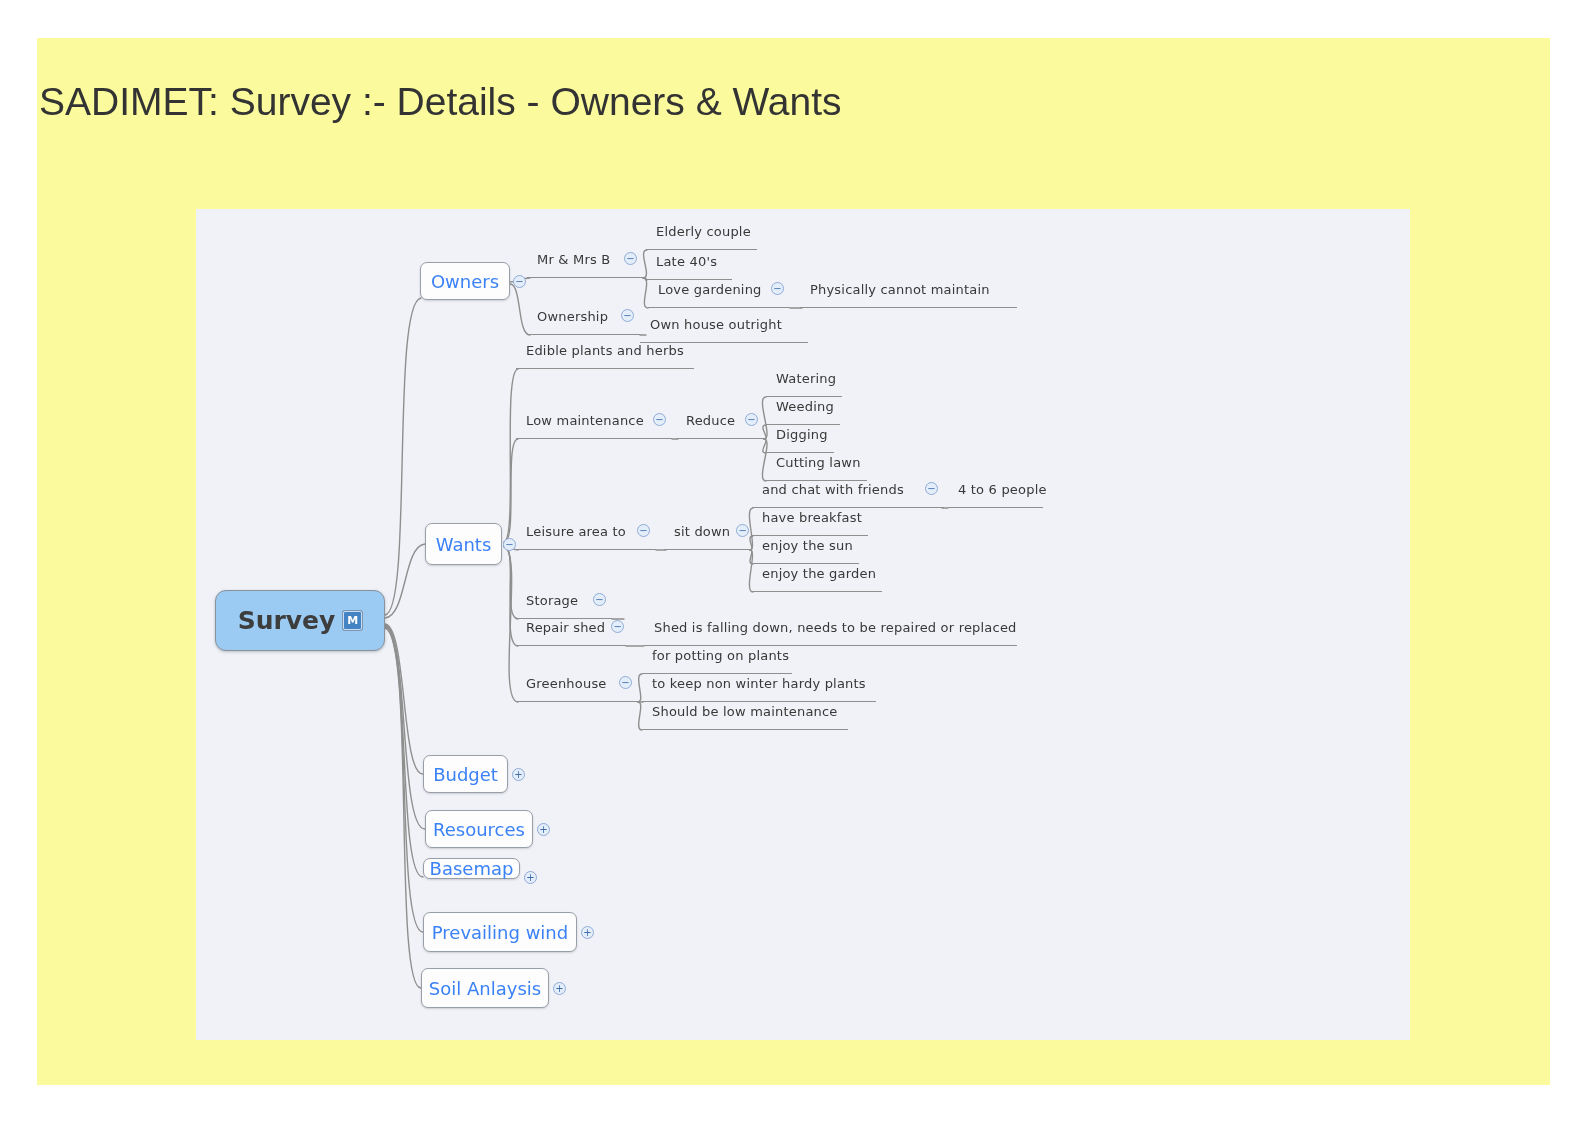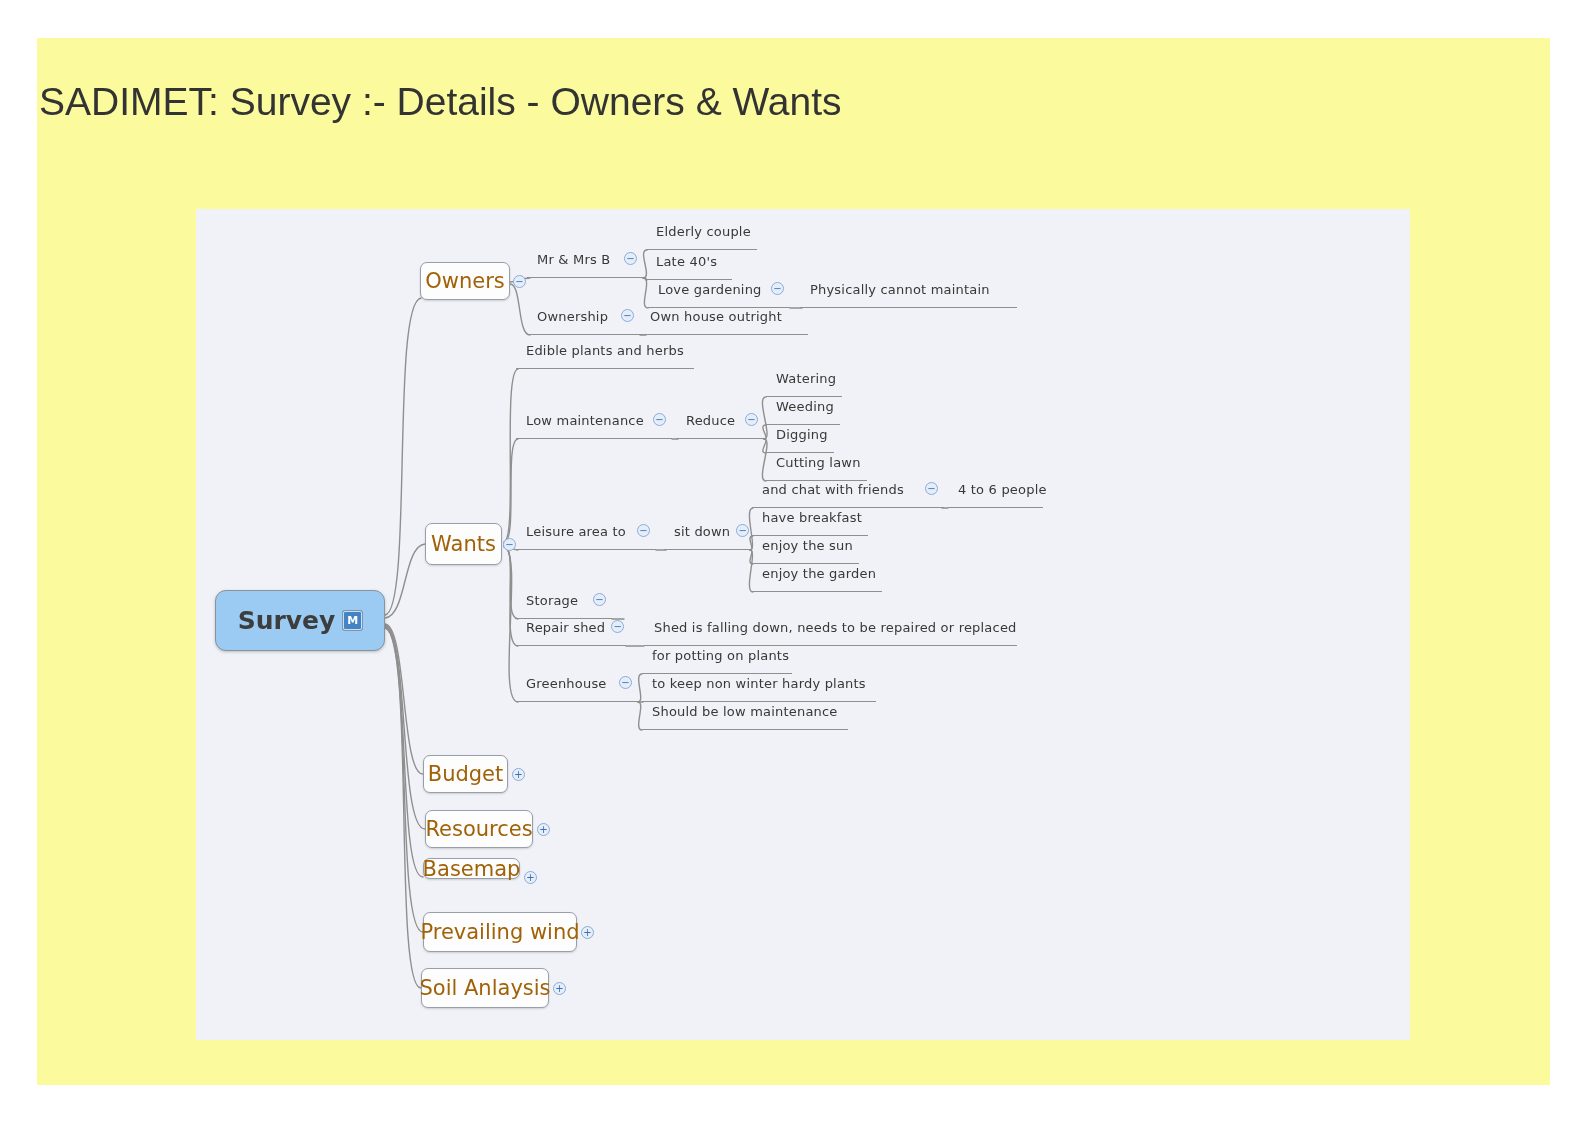--- a/index.html
+++ b/index.html
@@ -5,21 +5,21 @@
   html,body{margin:0;padding:0;}
   body{width:1587px;height:1123px;position:relative;background:#ffffff;
        font-family:"DejaVu Sans",sans-serif;overflow:hidden;}
   .slide{position:absolute;left:37px;top:38px;width:1513px;height:1047px;background:#fbfb9d;}
   .title{position:absolute;left:2px;top:42px;font-family:"Liberation Sans",sans-serif;
          font-size:39px;color:#333333;white-space:nowrap;}
   .panel{position:absolute;left:159px;top:171px;width:1214px;height:831px;background:#f0f2f7;}
   svg.edges{position:absolute;left:0;top:0;width:1214px;height:831px;}
   svg.edges path{stroke:#8f8f8f;stroke-width:1.4;fill:none;stroke-linecap:round;}
   .box{position:absolute;box-sizing:border-box;display:flex;align-items:center;justify-content:center;
-       background:#fdfdfe;border:1px solid #999fa8;border-radius:7px;font-size:21px;color:#a16207;
+       background:#fdfdfe;border:1px solid #999fa8;border-radius:7px;font-size:18px;color:#3b82f6;
        box-shadow:0 1px 2px rgba(100,100,110,.25);white-space:nowrap;}
   .root{background:#9bcbf3;border:1.5px solid #8a929b;border-radius:11px;
         font-weight:bold;font-size:25px;color:#3d3d3d;gap:8px;
         box-shadow:0 1px 3px rgba(80,90,100,.35);}
   .badge{width:17px;height:17px;background:#4484c4;border:1px solid #c9dff3;
          box-shadow:0 0 0 1px #7e95ad;color:#ffffff;font-size:11px;font-weight:bold;
          display:flex;align-items:center;justify-content:center;border-radius:2px;}
   .leaf{position:absolute;box-sizing:border-box;height:26px;display:flex;align-items:flex-start;
         justify-content:space-between;gap:6px;padding:0 6px 3px 10px;
         border-bottom:1.4px solid #8f8f8f;font-size:13px;color:#383838;white-space:nowrap;}
@@ -131,21 +131,21 @@
       <span class="lbl">Love gardening</span>
       <span class="mini">−</span>
     </div>
     <div class="leaf" style="left:604px;top:73px;width:217px">
       <span class="lbl">Physically cannot maintain</span>
     </div>
     <div class="leaf" style="left:331px;top:100px;width:113px">
       <span class="lbl">Ownership</span>
       <span class="mini">−</span>
     </div>
-    <div class="leaf" style="left:444px;top:100px;width:168px">
+    <div class="leaf" style="left:444px;top:108px;width:168px">
       <span class="lbl">Own house outright</span>
     </div>
 
     <div class="leaf" style="left:320px;top:134px;width:178px">
       <span class="lbl">Edible plants and herbs</span>
     </div>
     <div class="leaf" style="left:320px;top:204px;width:156px">
       <span class="lbl">Low maintenance</span>
       <span class="mini">−</span>
     </div>

